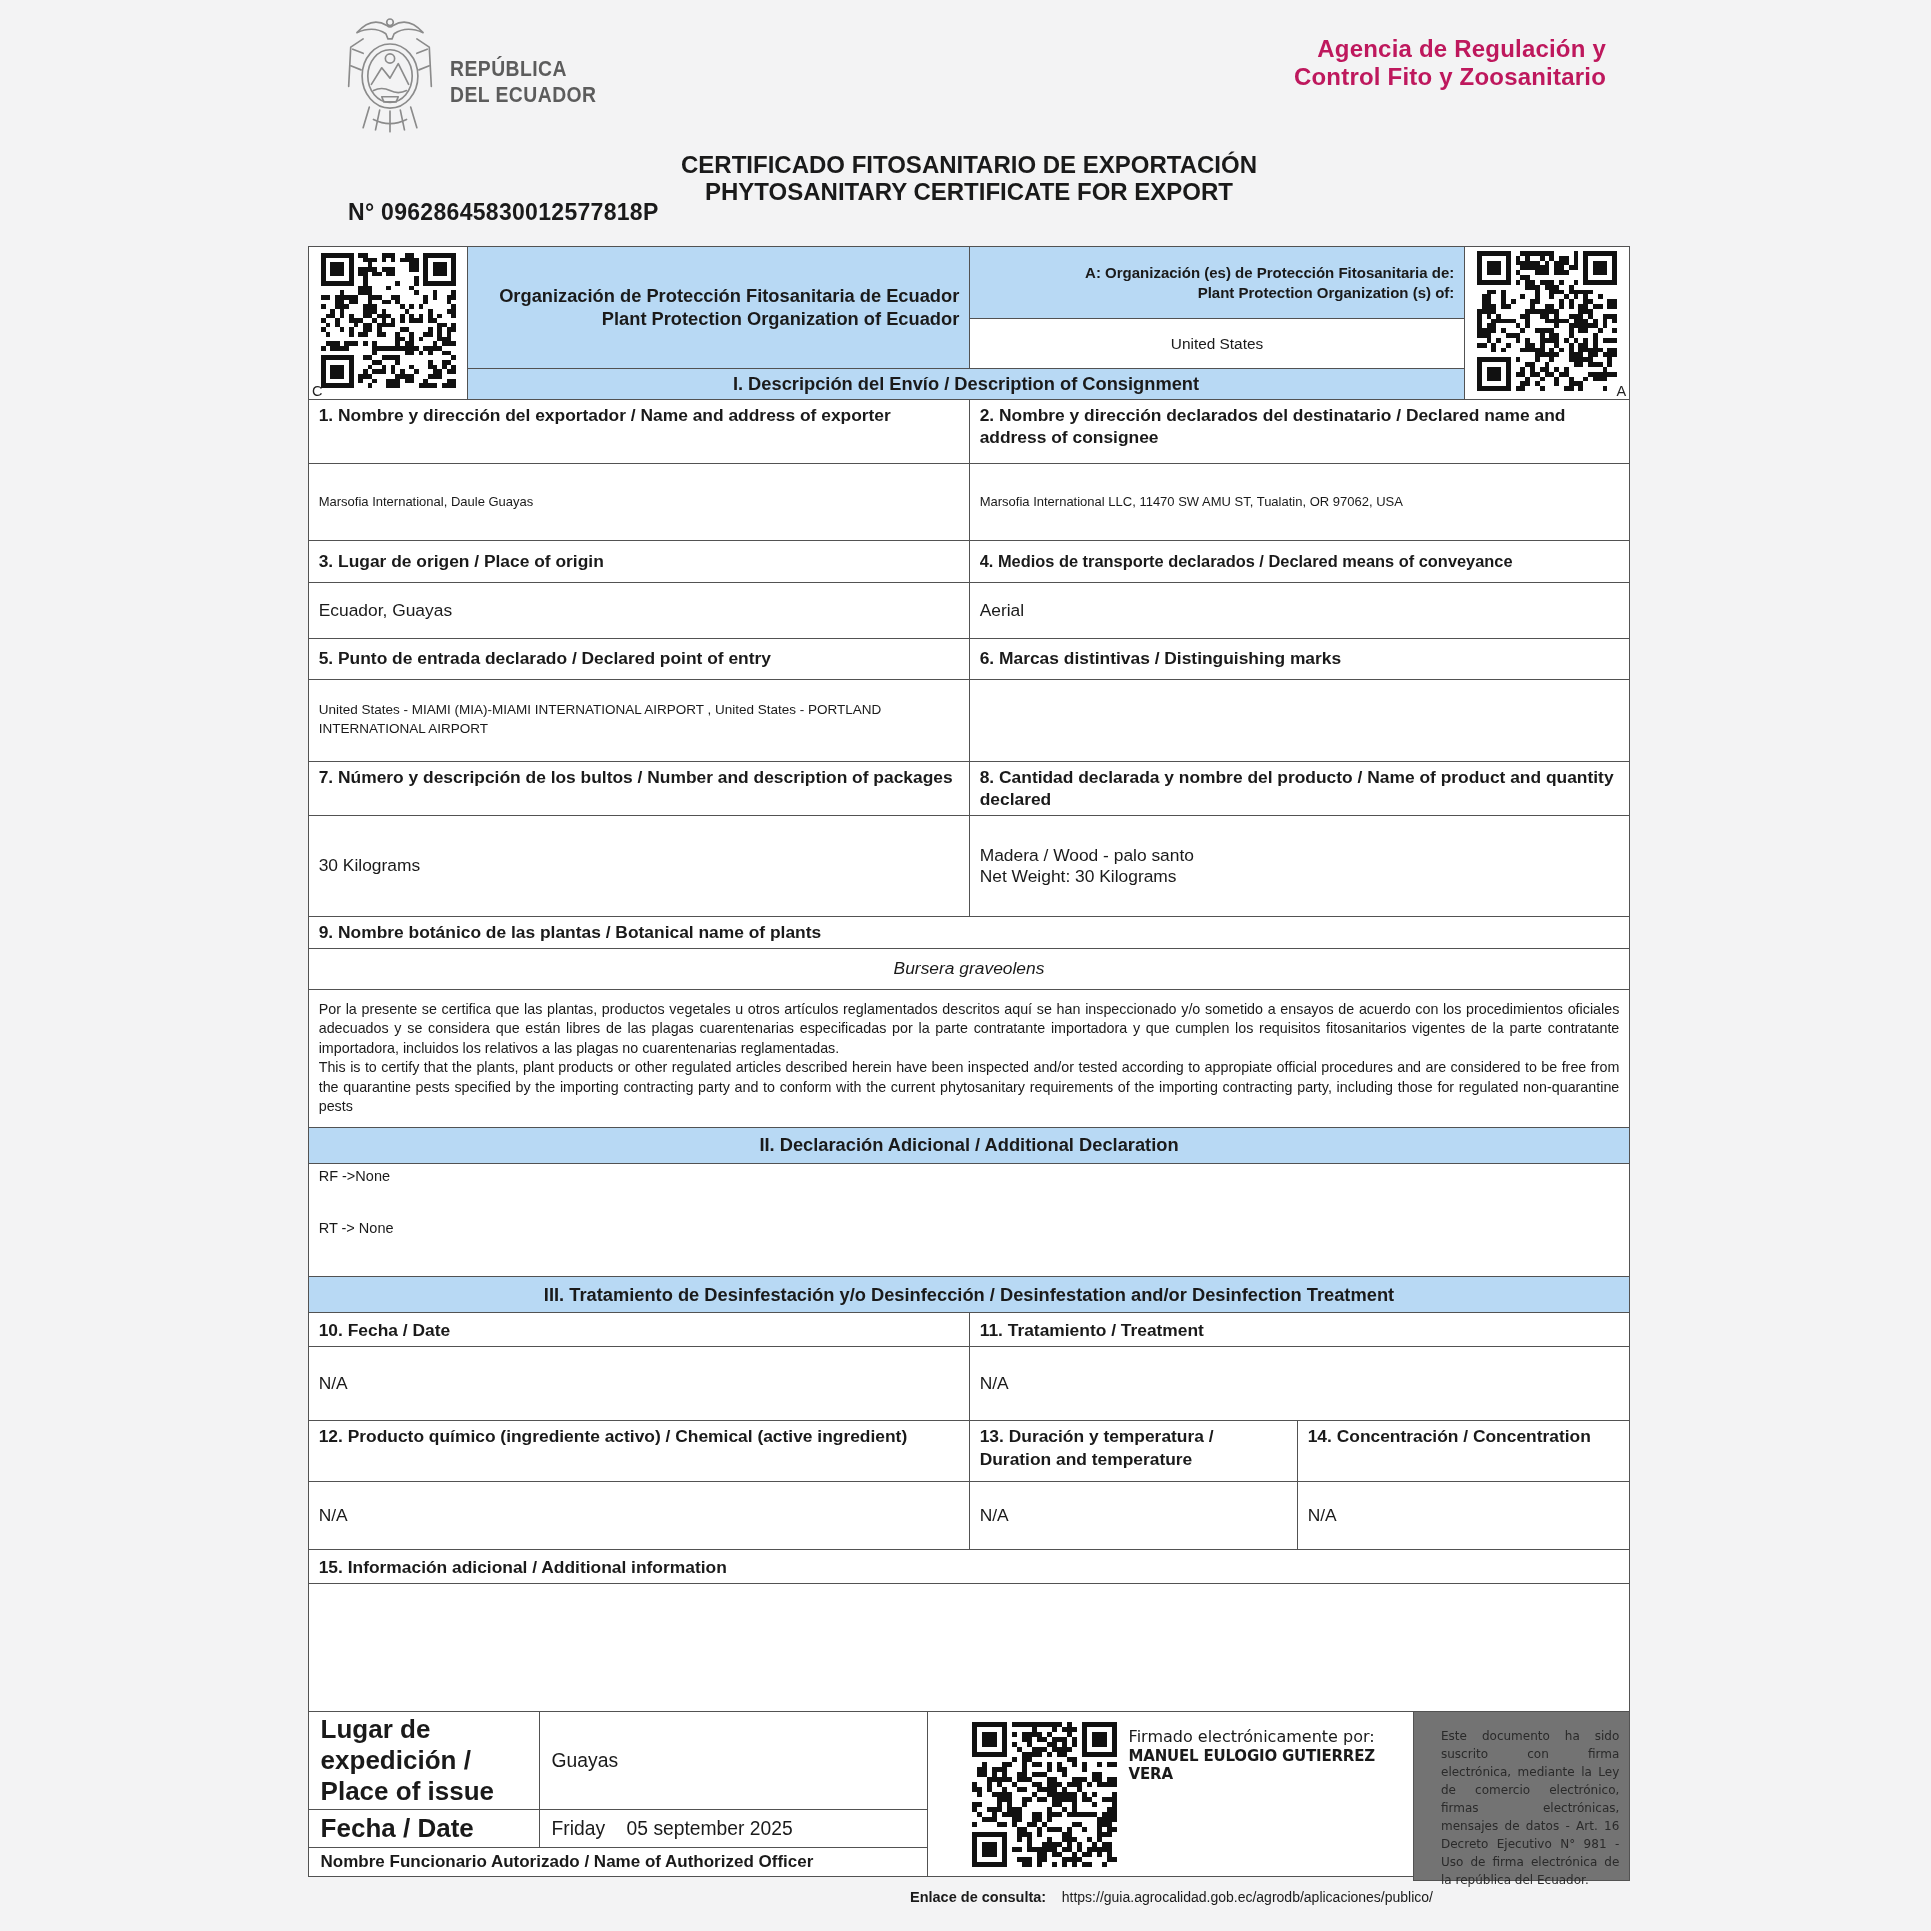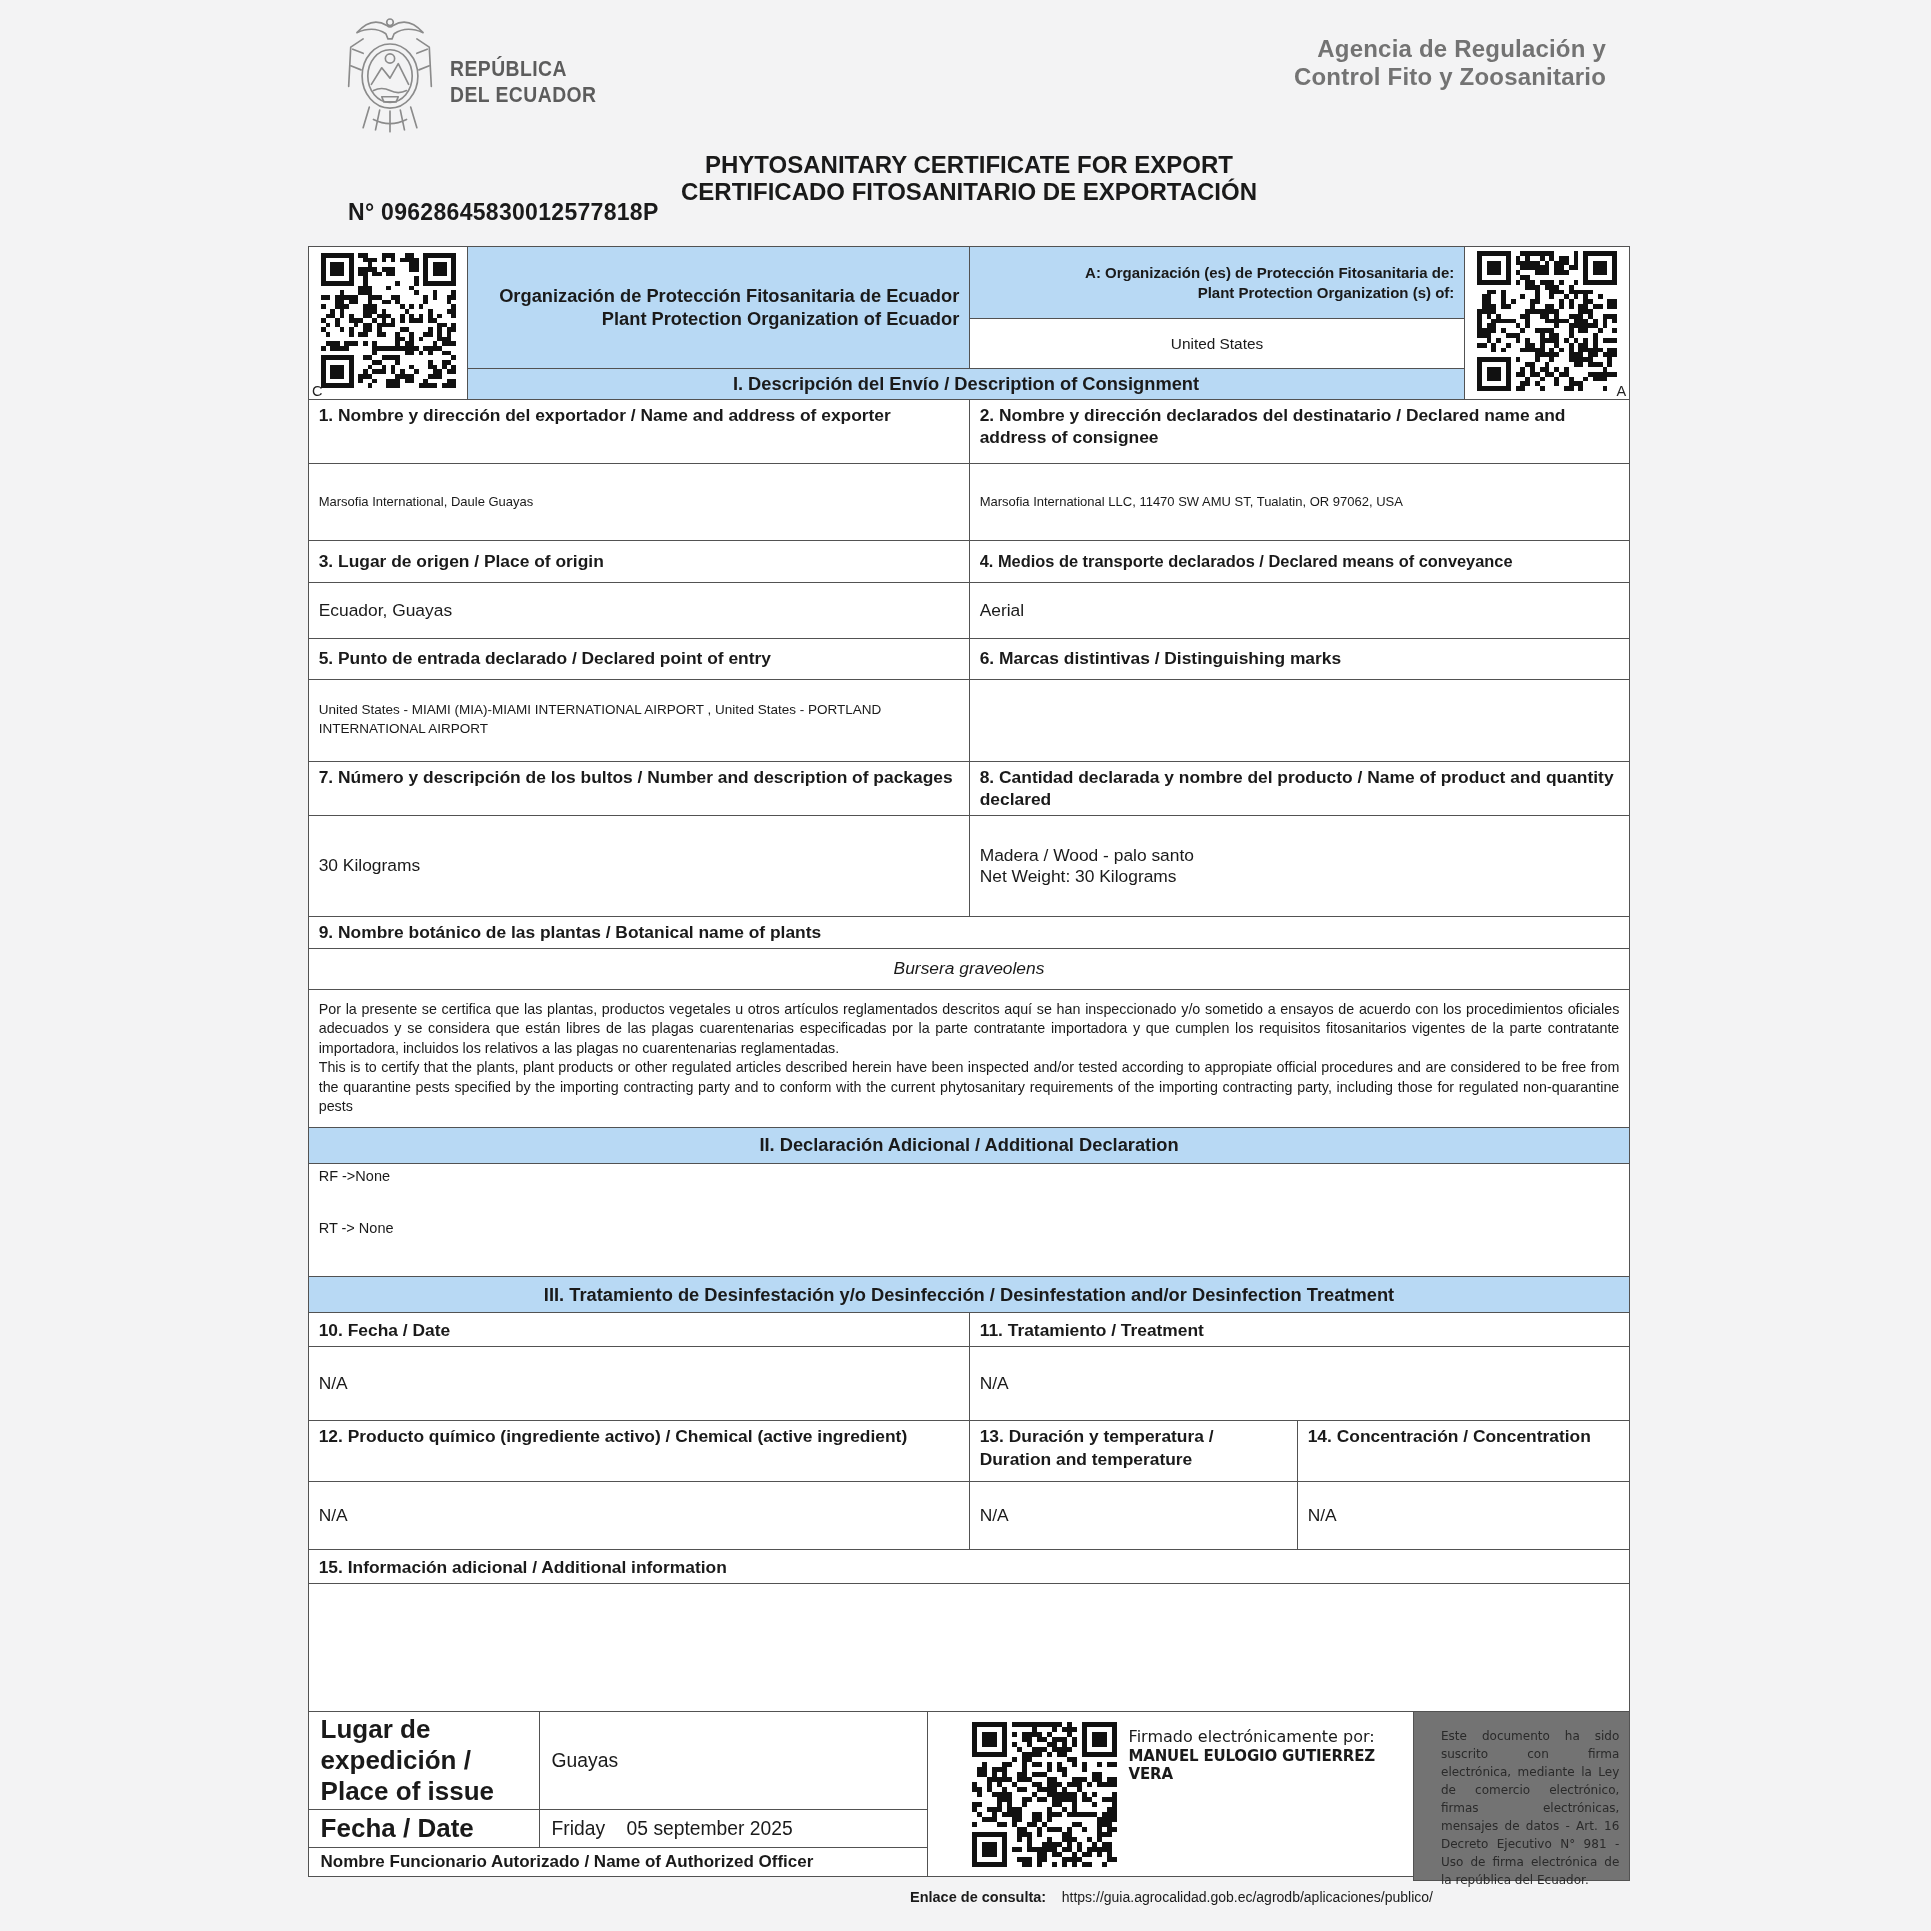--- a/index.html
+++ b/index.html
@@ -13,21 +13,21 @@
 
   
   .coat{position:absolute;left:328px;top:11.6px;width:124px;height:124px;}
   .republic{
     position:absolute;left:450px;top:56px;font-weight:bold;font-size:22px;
     color:#5c5c5c;line-height:1.2;transform:scaleX(.88);transform-origin:left top;
     letter-spacing:0.5px;
   }
   .agency{
     position:absolute;right:325px;top:35px;text-align:right;font-weight:bold;
-    font-size:24px;line-height:1.18;color:#737373;letter-spacing:0.2px;
+    font-size:24px;line-height:1.18;color:#be185d;letter-spacing:0.2px;
   }
 
   
   .titleblock{position:absolute;left:308px;top:151px;width:1322px;text-align:center;
     font-weight:bold;font-size:24px;line-height:1.14;}
   .certnum{position:absolute;left:348px;top:199px;font-weight:bold;font-size:23px;letter-spacing:0.3px;}
 
   
   table.doc{border-collapse:collapse;table-layout:fixed;position:absolute;left:308px;top:246px;width:1322px;background:#fff;}
   table.doc td{border:1.9px solid var(--border);padding:3.9px 9.7px;vertical-align:middle;overflow:hidden;}
@@ -93,22 +93,22 @@
   <div class="republic">
     <div>REPÚBLICA</div>
     <div>DEL ECUADOR</div>
   </div>
   <div class="agency">
     <div>Agencia de Regulación y</div>
     <div>Control Fito y Zoosanitario</div>
   </div>
 
   <div class="titleblock">
+    <div>CERTIFICADO FITOSANITARIO DE EXPORTACIÓN</div>
     <div>PHYTOSANITARY CERTIFICATE FOR EXPORT</div>
-    <div>CERTIFICADO FITOSANITARIO DE EXPORTACIÓN</div>
   </div>
   <div class="certnum">N° 09628645830012577818P</div>
 
   <table class="doc">
     <colgroup>
         <col style="width:159px">
         <col style="width:502px">
         <col style="width:328px">
         <col style="width:167px">
         <col style="width:165px">

